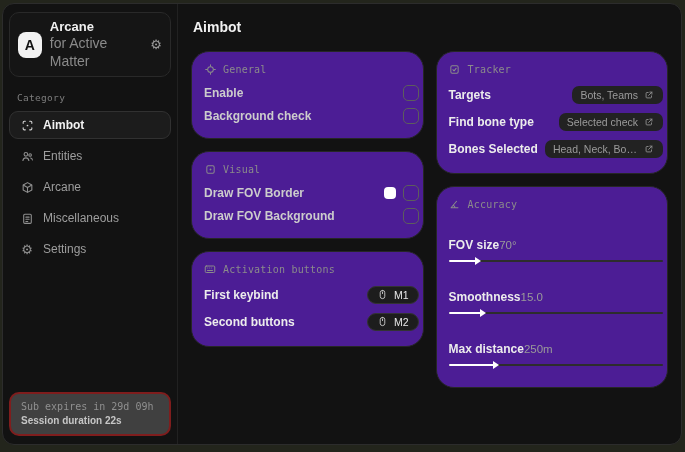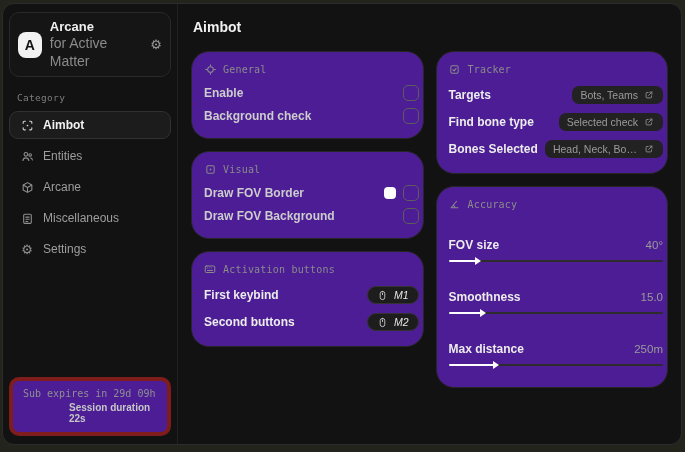--- a/index.html
+++ b/index.html
@@ -39,25 +39,25 @@
   .nav{display:flex;flex-direction:column;gap:3px;}
   .nav-item{
     display:flex;align-items:center;gap:9px;height:26px;padding:0 10px;
     border-radius:9px;border:1px solid transparent;color:#9e9e9e;font-size:12px;cursor:pointer;
   }
   .nav-item.sel{background:#1c1c1c;border-color:#313131;color:#f2f2f2;font-weight:bold;}
   .nav-item .nicon{width:14px;height:14px;display:flex;align-items:center;justify-content:center;color:#8f8f8f;}
   .nav-item.sel .nicon{color:#d8d8d8;}
   .nav-item .glyph{font-size:13px;line-height:1;}
   .side-footer{
-    margin-top:auto;background:#4c1d95;border:4px solid #7f1d1d;border-radius:10px;
+    margin-top:auto;background:#404040;border:2px solid #7f1d1d;border-radius:10px;
     padding:7px 10px 8px 10px;
   }
   .expiry{font-family:"DejaVu Sans Mono", monospace;font-size:10px;color:#909090;white-space:nowrap;}
-  .session{font-size:10px;font-weight:bold;color:#c6c6c6;margin-top:3px;margin-left:46px;}
+  .session{font-size:10px;font-weight:bold;color:#c6c6c6;margin-top:3px;}
   
   .main{flex:1;padding:12px 13px;box-sizing:border-box;display:flex;flex-direction:column;}
   .page-title{font-size:14px;font-weight:bold;color:#f2f2f2;margin:3px 0 16px 2px;}
   .cols{display:flex;gap:12px;align-items:flex-start;}
   .col{flex:1;display:flex;flex-direction:column;gap:12px;min-width:0;}
   .card{
     background:#4c1d95;border:1px solid #262626;border-radius:18px;
     padding:9px 4px 11px 12px;
   }
   .card-head{
@@ -70,35 +70,35 @@
   .row + .row{margin-top:1px;}
   .row-label{font-size:12px;color:#cccccc;font-weight:bold;}
   .row-label.bright{color:#ececec;font-weight:bold;}
   .right-group{display:flex;align-items:center;gap:7px;}
   .checkbox{
     width:14px;height:14px;border:1.5px solid #5d5d5d;border-radius:5px;
     background:transparent;cursor:pointer;flex:none;
   }
   .swatch{width:12px;height:12px;border-radius:4px;flex:none;cursor:pointer;}
   .keypill{
-    display:flex;align-items:center;gap:6px;background:#1d1d1d;border:1px solid #333333;
-    border-radius:999px;padding:2px 9px;font-size:10.5px;color:#e8e8e8;cursor:pointer;font-style:italic;
+    display:flex;gap:6px;background:#1d1d1d;border:1px solid #333333;
+    border-radius:999px;padding:2px 9px;font-size:10.5px;color:#e8e8e8;cursor:pointer;
   }
   .keypill .micon{width:11px;height:11px;display:flex;color:#c9c9c9;}
   .dd{
     display:flex;align-items:center;gap:6px;background:#222222;border-radius:7px;
     padding:3px 8px;font-size:10.5px;color:#9b9b9b;cursor:pointer;max-width:150px;
   }
   .dd .dtext{white-space:nowrap;overflow:hidden;text-overflow:ellipsis;}
   .dd .dicon{width:11px;height:11px;display:flex;color:#8d8d8d;flex:none;}
   .dd.grow{flex:1;min-width:0;margin-left:7px;max-width:none;justify-content:space-between;}
   
   .srow{margin-top:4px;}
   .srow:first-of-type{margin-top:0;}
-  .slabel-row{display:flex;align-items:center;justify-content:space-between;margin-top:28px;}
+  .slabel-row{display:flex;align-items:center;margin-top:28px;}
   .sname{font-size:12px;font-weight:bold;color:#ececec;}
   .sval{font-size:11.5px;color:#9a9a9a;}
   .track{position:relative;height:2px;background:#2d2d2d;border-radius:2px;margin:8px 0 10px 0;}
   .fill{position:absolute;left:0;top:0;height:2px;background:#ffffff;border-radius:2px;}
   .thumb{
     position:absolute;right:-5px;top:-3px;width:0;height:0;
     border-left:6px solid #ffffff;border-top:4px solid transparent;border-bottom:4px solid transparent;
   }
   svg{display:block;}
 </style>
@@ -315,21 +315,21 @@
               <svg width="11" height="11" viewBox="0 0 24 24" fill="none" stroke="currentColor" stroke-width="2.2" stroke-linecap="round">
                 <path d="M4.5 19L16.5 5M4.5 19h15M13 19a7 7 0 0 0-2.6-4.6"></path>
               </svg>
             </span>
             <span>Accuracy</span>
           </div>
 
           <div class="srow">
             <div class="slabel-row">
               <span class="sname">FOV size</span>
-              <span class="sval">40°</span>
+              <span class="sval">70°</span>
             </div>
             <div class="track">
               <div class="fill" style="width: 13%;">
                 <span class="thumb"></span>
               </div>
             </div>
           </div>
 
           <div class="srow">
             <div class="slabel-row">

